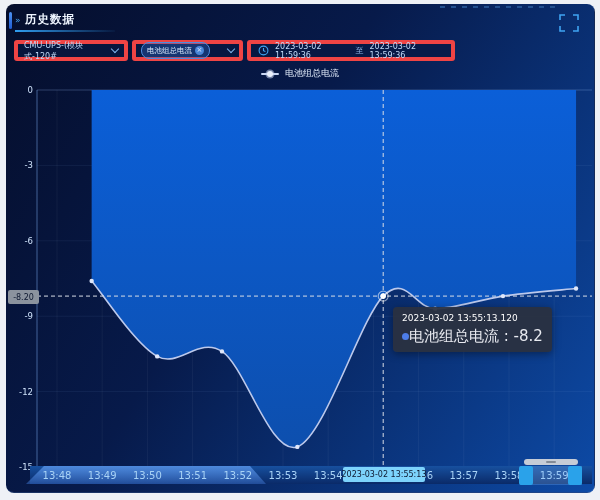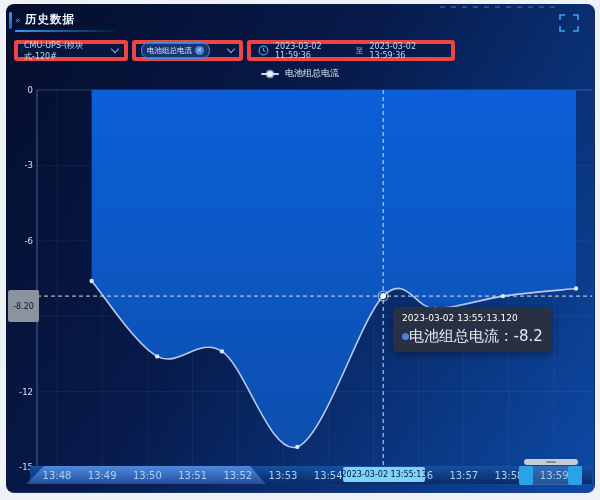--- a/index.html
+++ b/index.html
@@ -43,21 +43,21 @@
   .ylabel{position:absolute;left:7px;width:26px;text-align:right;font-size:8.5px;color:#cfe2fa;
         transform:translateY(-50%);}
   .band{left:30px;top:466px;width:562px;height:18px;
         background:linear-gradient(180deg,#17509f,#0a2a68);}
   .trap{position:absolute;left:-4px;top:0;width:240px;height:18px;
         background:linear-gradient(180deg,rgba(96,156,240,.75),rgba(56,110,200,.5));
         clip-path:polygon(18px 0,224px 0,240px 100%,0 100%);}
   .xlabel{position:absolute;top:50%;transform:translate(-50%,-50%);font-size:10px;color:#a9d3f6;white-space:nowrap;}
   .xpointer{left:343px;top:467px;width:82px;height:15px;background:#7dd3fc;color:#0d1830;font-size:8px;
         display:flex;align-items:center;justify-content:center;border-radius:2px;z-index:5;white-space:nowrap;}
-  .ypointer{left:8px;top:290px;width:31px;height:32px;background:#8b939e;color:#0d1830;font-size:8px;
+  .ypointer{left:8px;top:290px;width:31px;height:14px;background:#8b939e;color:#0d1830;font-size:8px;
         display:flex;align-items:center;justify-content:center;border-radius:2px;z-index:5;}
 
   .scrollbar{left:524px;top:459px;width:54px;height:6px;background:#c6ccd6;border-radius:3px;z-index:6;cursor:pointer;}
   .scroll-grip{position:absolute;left:50%;top:2px;transform:translateX(-50%);width:10px;height:2px;
         background:#848b96;border-radius:1px;}
   .zoom-sel{left:520px;top:466px;width:62px;height:19px;background:rgba(130,185,255,0.28);z-index:4;}
   .zoom-handle{top:466px;width:14px;height:19px;background:#2aa2ea;border-radius:2px;z-index:6;cursor:ew-resize;}
 
   .tooltip{left:393px;top:307px;background:rgba(43,49,64,0.94);border-radius:4px;padding:6px 9px;
         z-index:7;box-shadow:0 2px 8px rgba(0,0,0,.4);}

